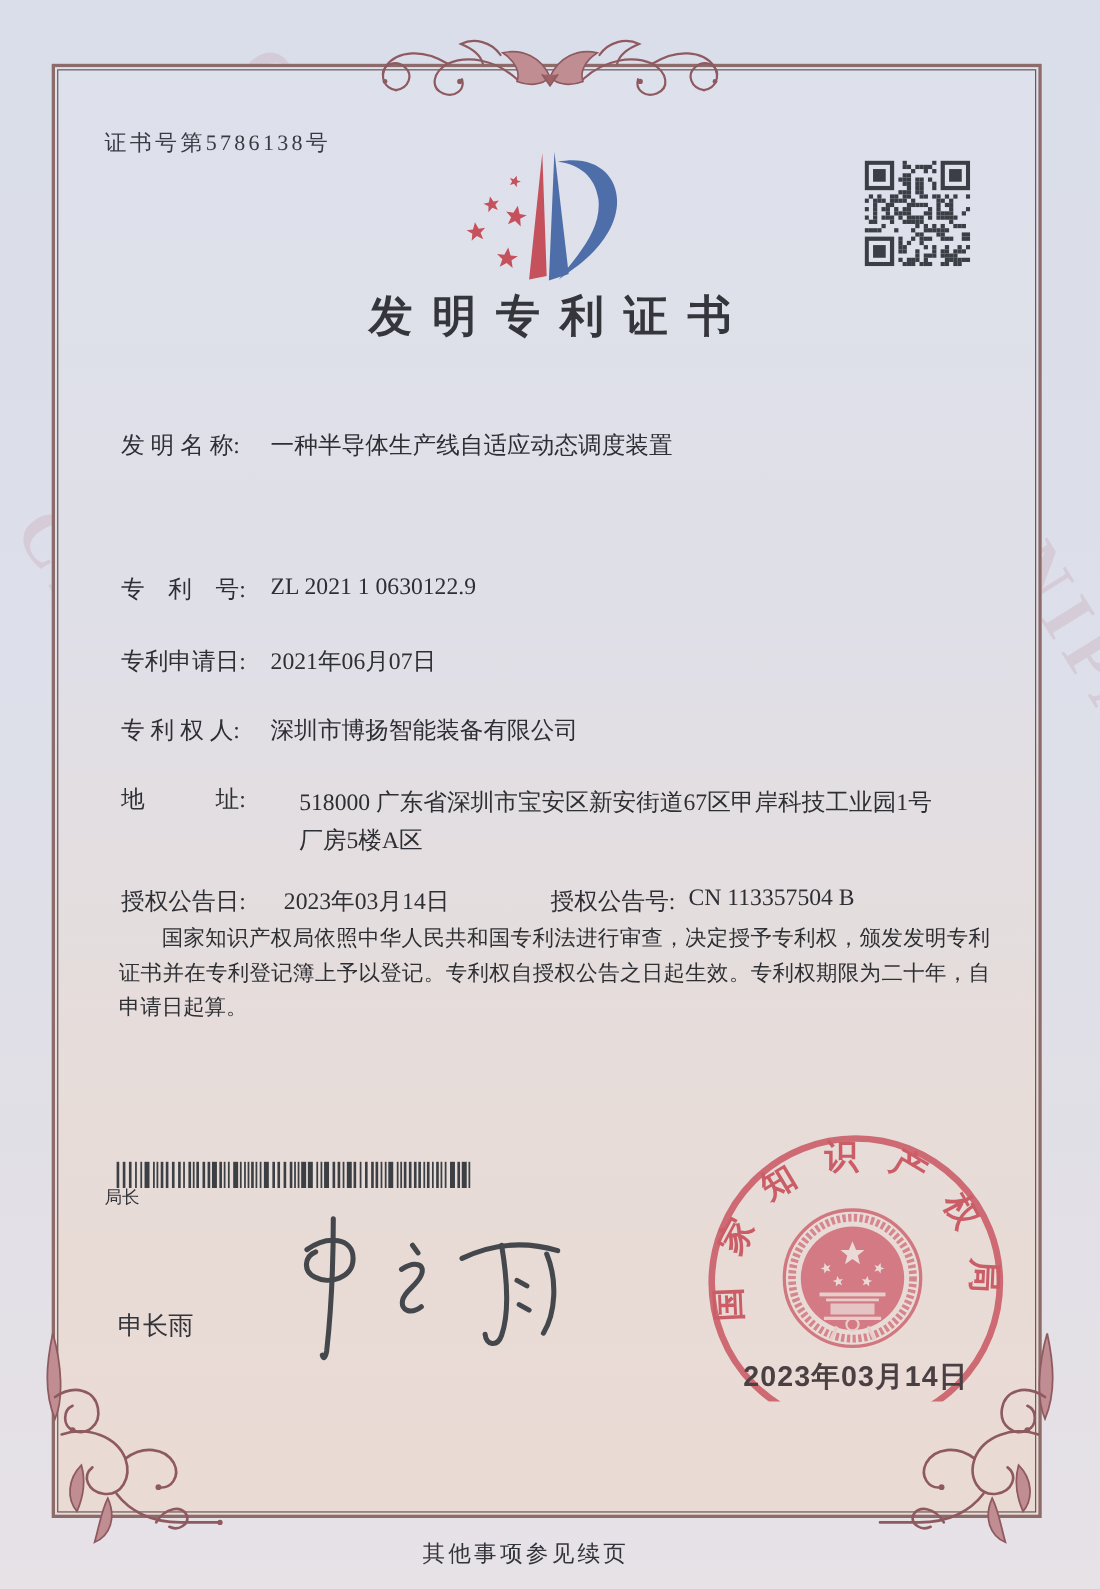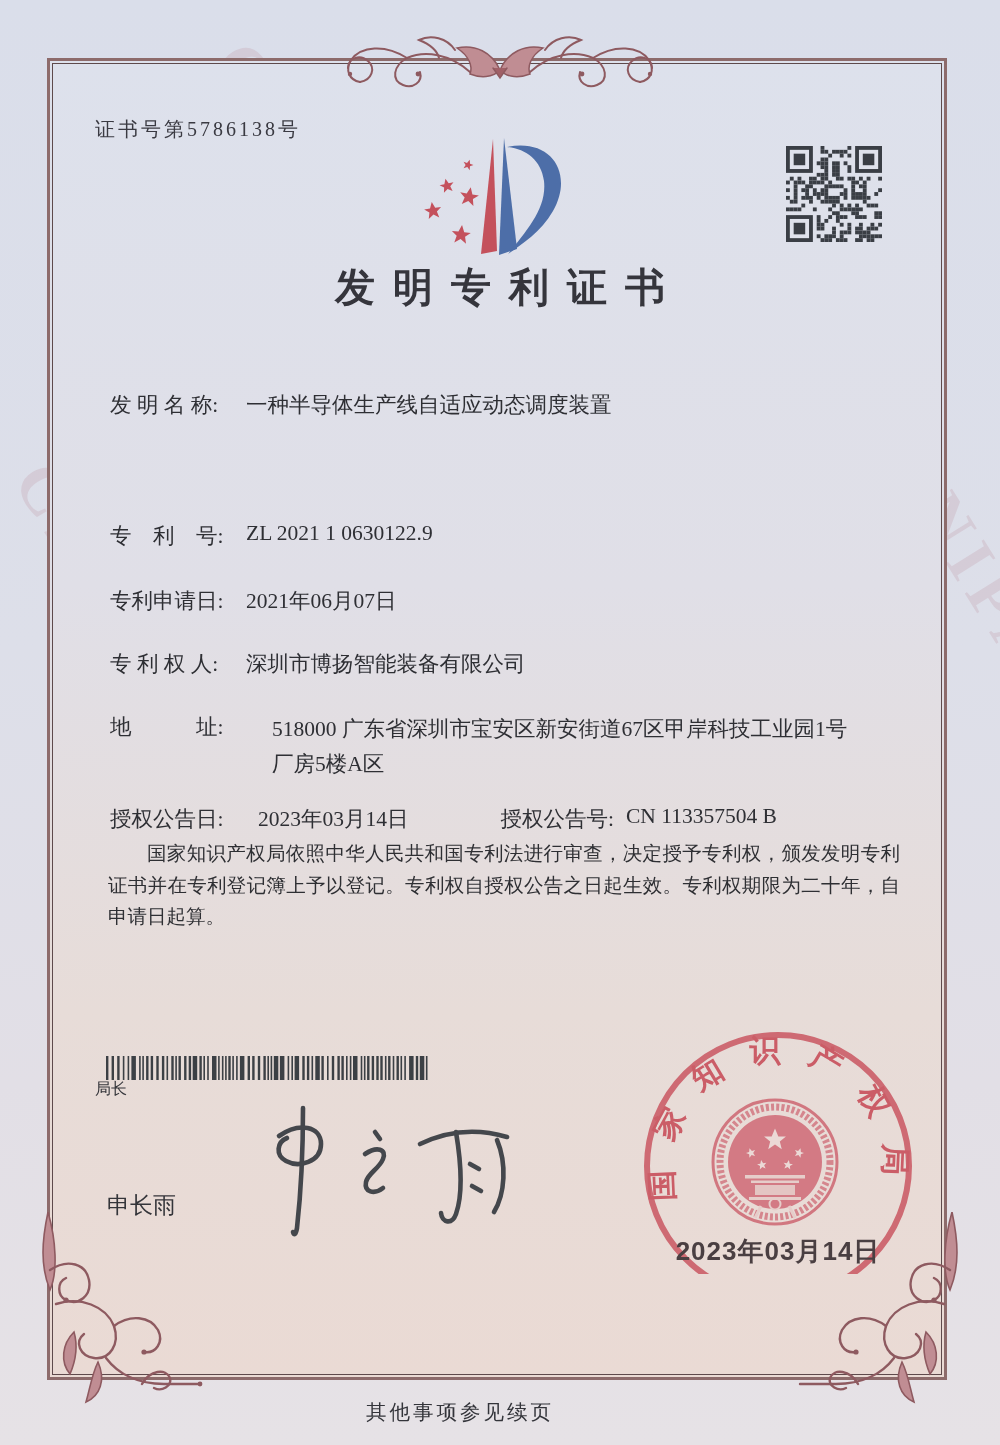--- a/index.html
+++ b/index.html
@@ -41,21 +41,21 @@
              font-size:16px;color:#34353a;font-weight:500;}
   .sig-name{position:absolute;left:95px;top:1190px;font-family:"Liberation Sans","DejaVu Sans",sans-serif;
             font-size:23px;color:#34353a;font-weight:500;margin-left:12px;}
   .sig-script{position:absolute;left:215px;top:1102px;}
   
   .seal{position:absolute;left:640px;top:1028px;opacity:.93;}
   
   .page-info{position:absolute;left:0;top:1332px;width:100%;text-align:center;
              font-size:18.5px;color:#33343a;letter-spacing:2px;}
   .continuation{position:absolute;left:0;top:1398px;width:92%;text-align:center;
-             font-size:20.5px;color:#33343a;letter-spacing:3px;}
+             font-size:20.5px;color:#33343a;letter-spacing:3px;padding-left:18px;}
 </style>
 </head>
 <body>
 
 <div class="page">
 
   <div class="wm" style="left:170px;top:120px;">CNIPA</div>
   <div class="wm" style="left:580px;top:330px;">CNIPA</div>
   <div class="wm" style="left:-30px;top:540px;">CNIPA</div>
   <div class="wm" style="left:840px;top:520px;">CNIPA</div>

